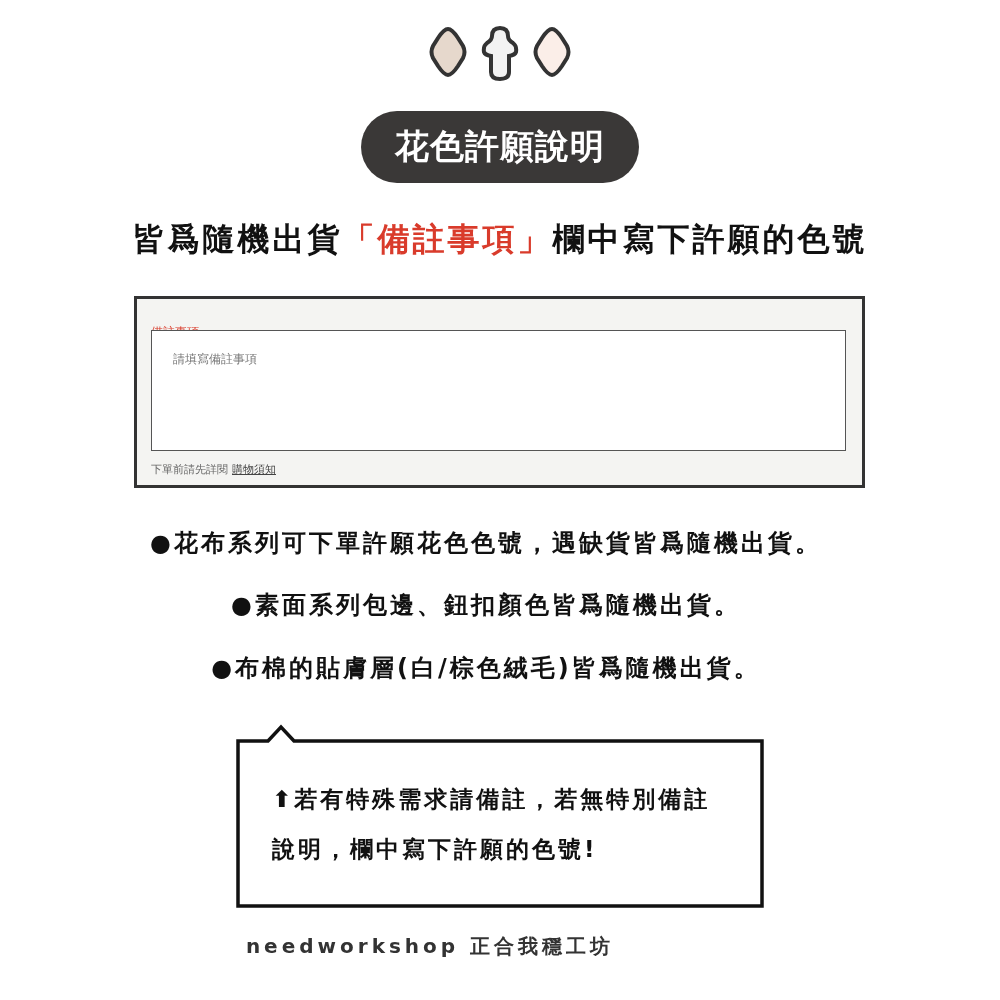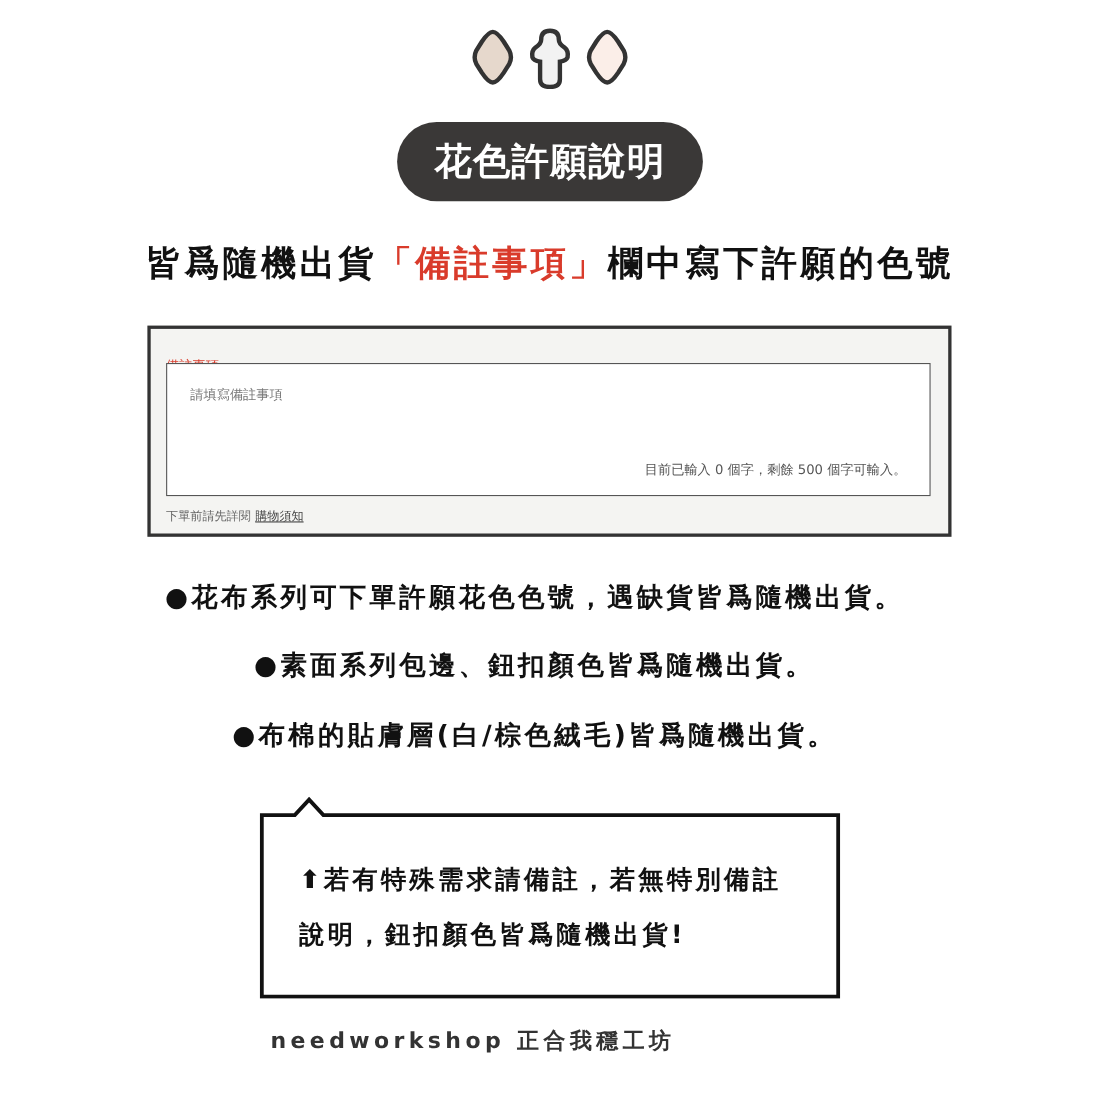--- a/index.html
+++ b/index.html
@@ -86,32 +86,31 @@
 </div>
 
 <div class="headline">
   <span>皆爲隨機出貨</span><span class="red">「備註事項」</span><span>欄中寫下許願的色號</span>
 </div>
 
 <div class="note-panel">
   <div class="note-label">備註事項</div>
   <div class="note-textarea">
     <div class="note-placeholder">請填寫備註事項</div>
-    <div class="note-counter">目前已輸入 0 個字，剩餘 500 個字可輸入。</div>
   </div>
   <div class="note-foot">
     <span>下單前請先詳閱</span><span class="link">購物須知</span>
   </div>
 </div>
 
 <div class="bullet b1">●花布系列可下單許願花色色號，遇缺貨皆爲隨機出貨。</div>
 <div class="bullet b2">●素面系列包邊、鈕扣顏色皆爲隨機出貨。</div>
 <div class="bullet b3">●布棉的貼膚層(白/棕色絨毛)皆爲隨機出貨。</div>
 
 <div class="bubble">
   <svg width="528" height="184" viewBox="0 0 528 184">
     <path d="M2 17 L32 17 L45 3 L58 17 L526 17 L526 182 L2 182 Z" fill="#ffffff" stroke="#111111" stroke-width="3.5" stroke-linejoin="miter"></path>
   </svg>
   <div class="bubble-line bl1">⬆若有特殊需求請備註，若無特別備註</div>
-  <div class="bubble-line bl2">說明，鈕扣顏色皆爲隨機出貨!</div>
+  <div class="bubble-line bl2">說明，欄中寫下許願的色號!</div>
 </div>
 
 <div class="footer">needworkshop 正合我穩工坊</div>
 
 </body></html>

